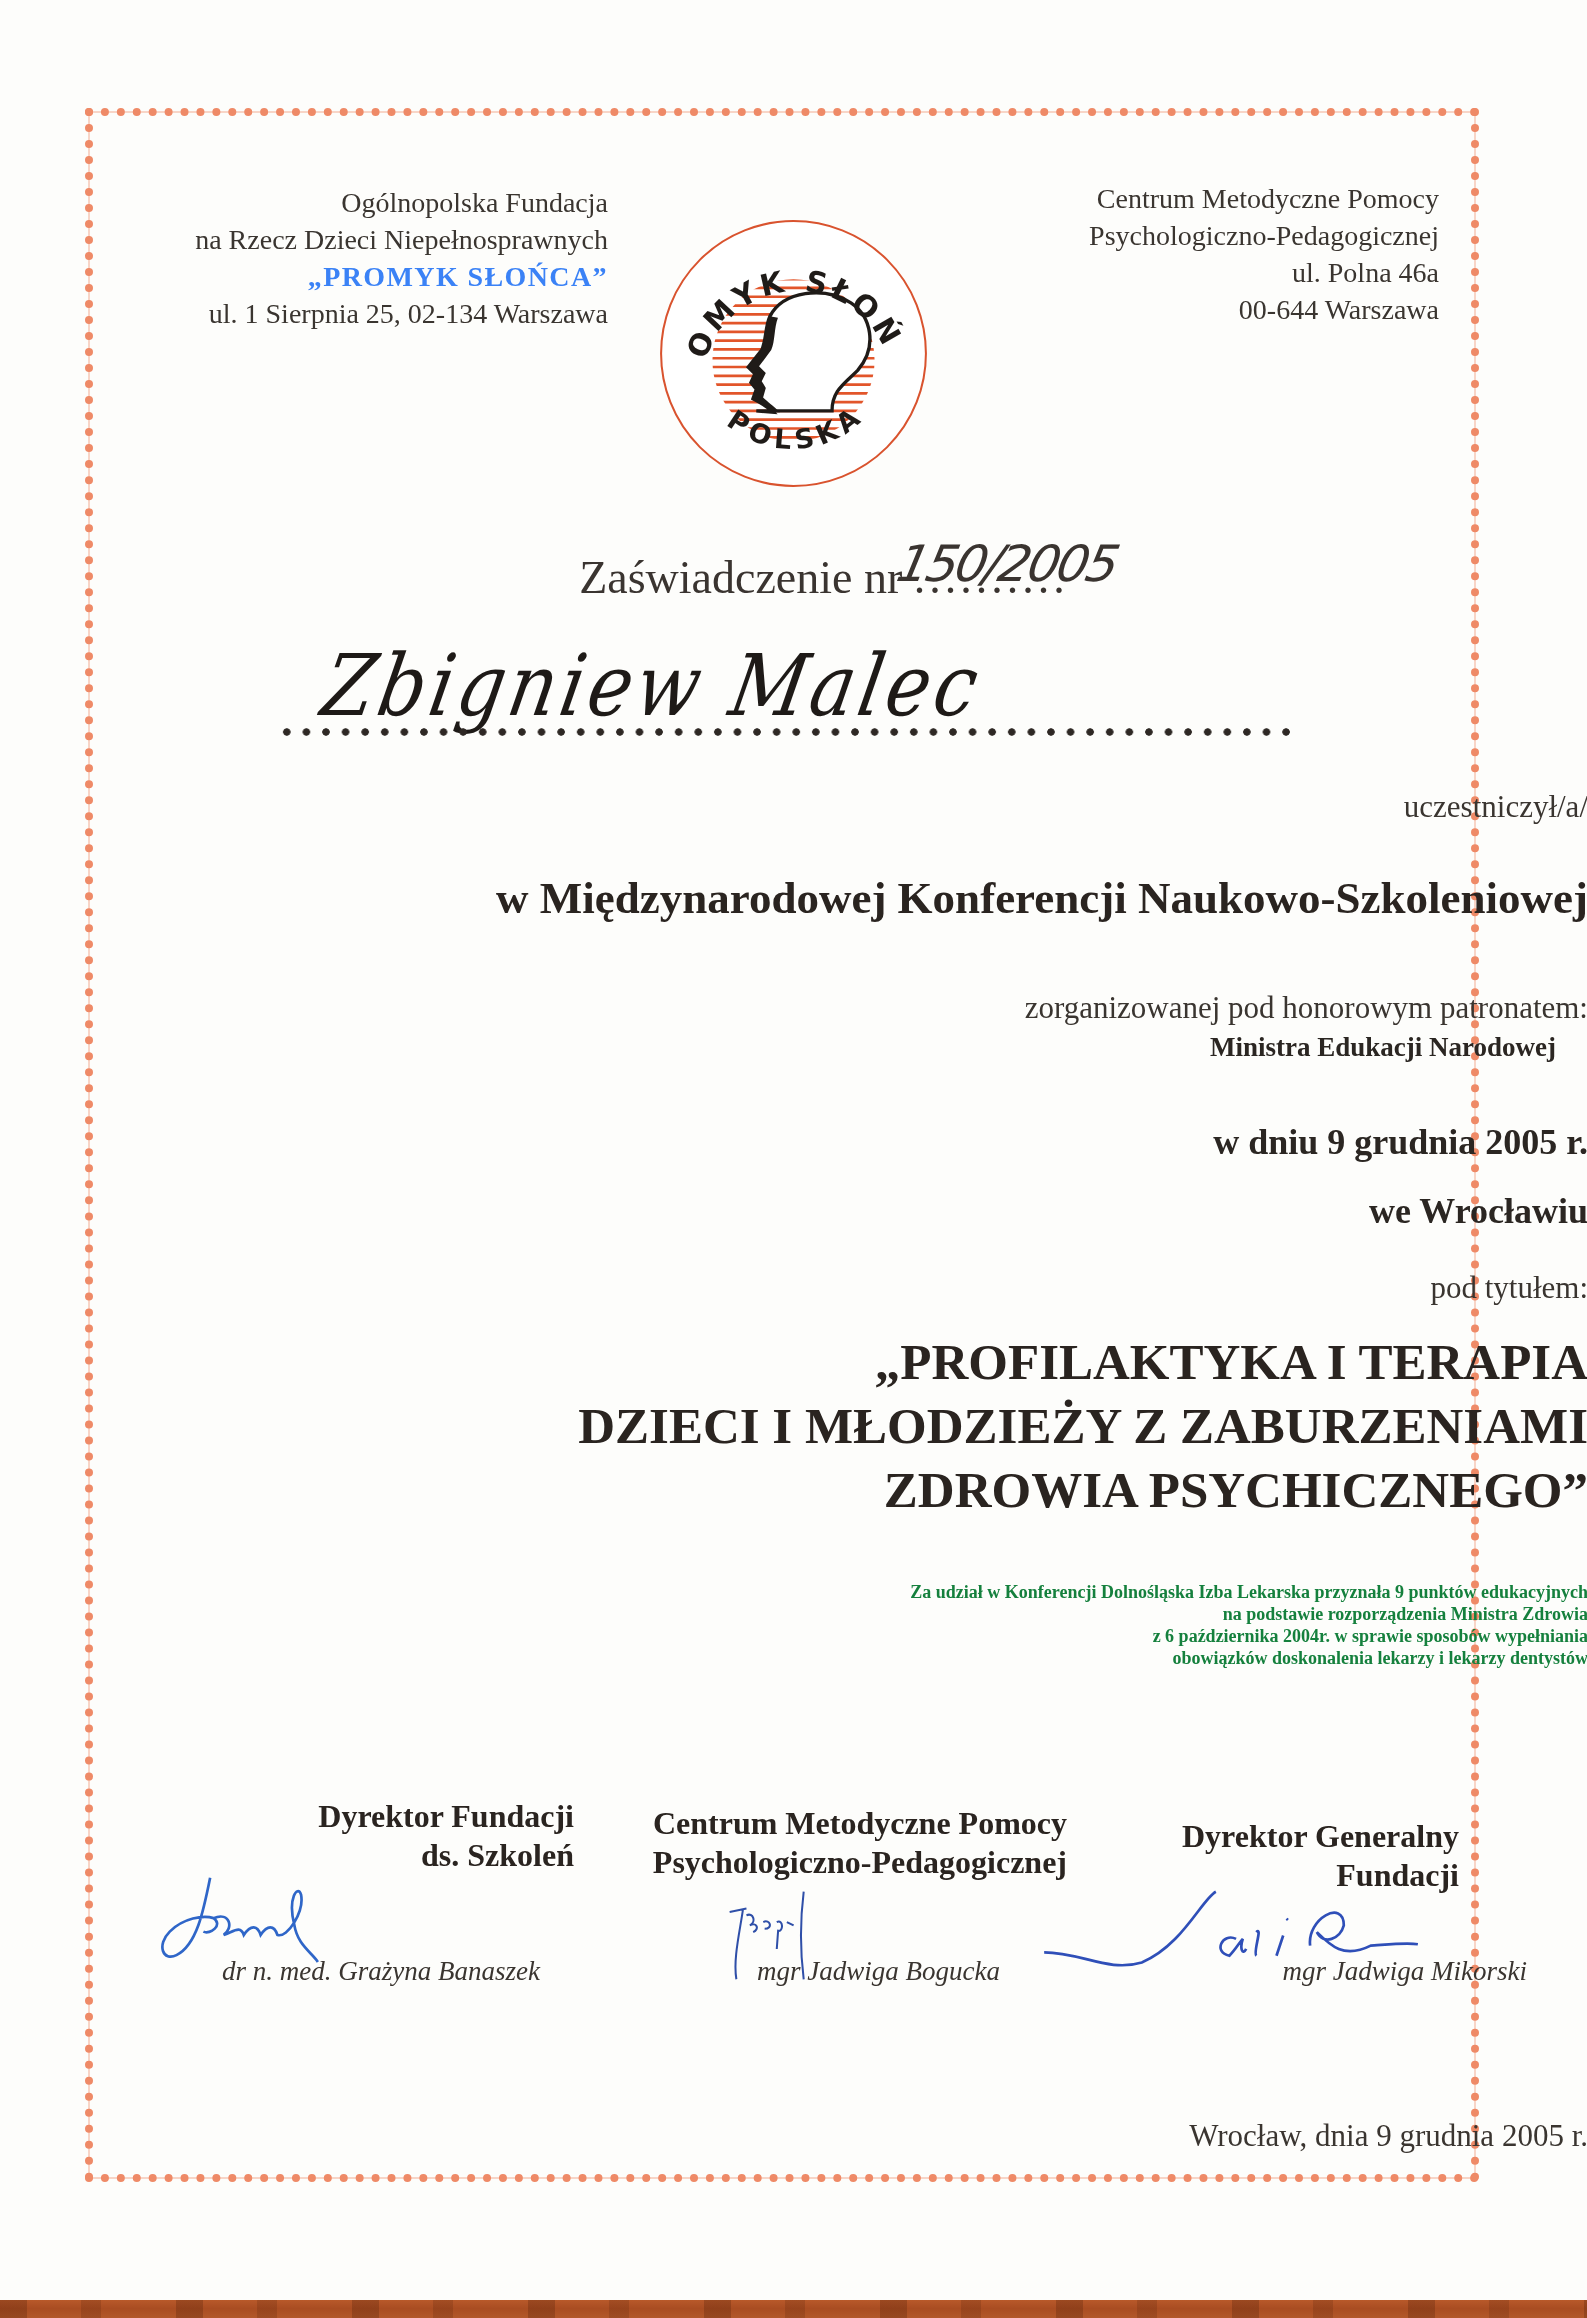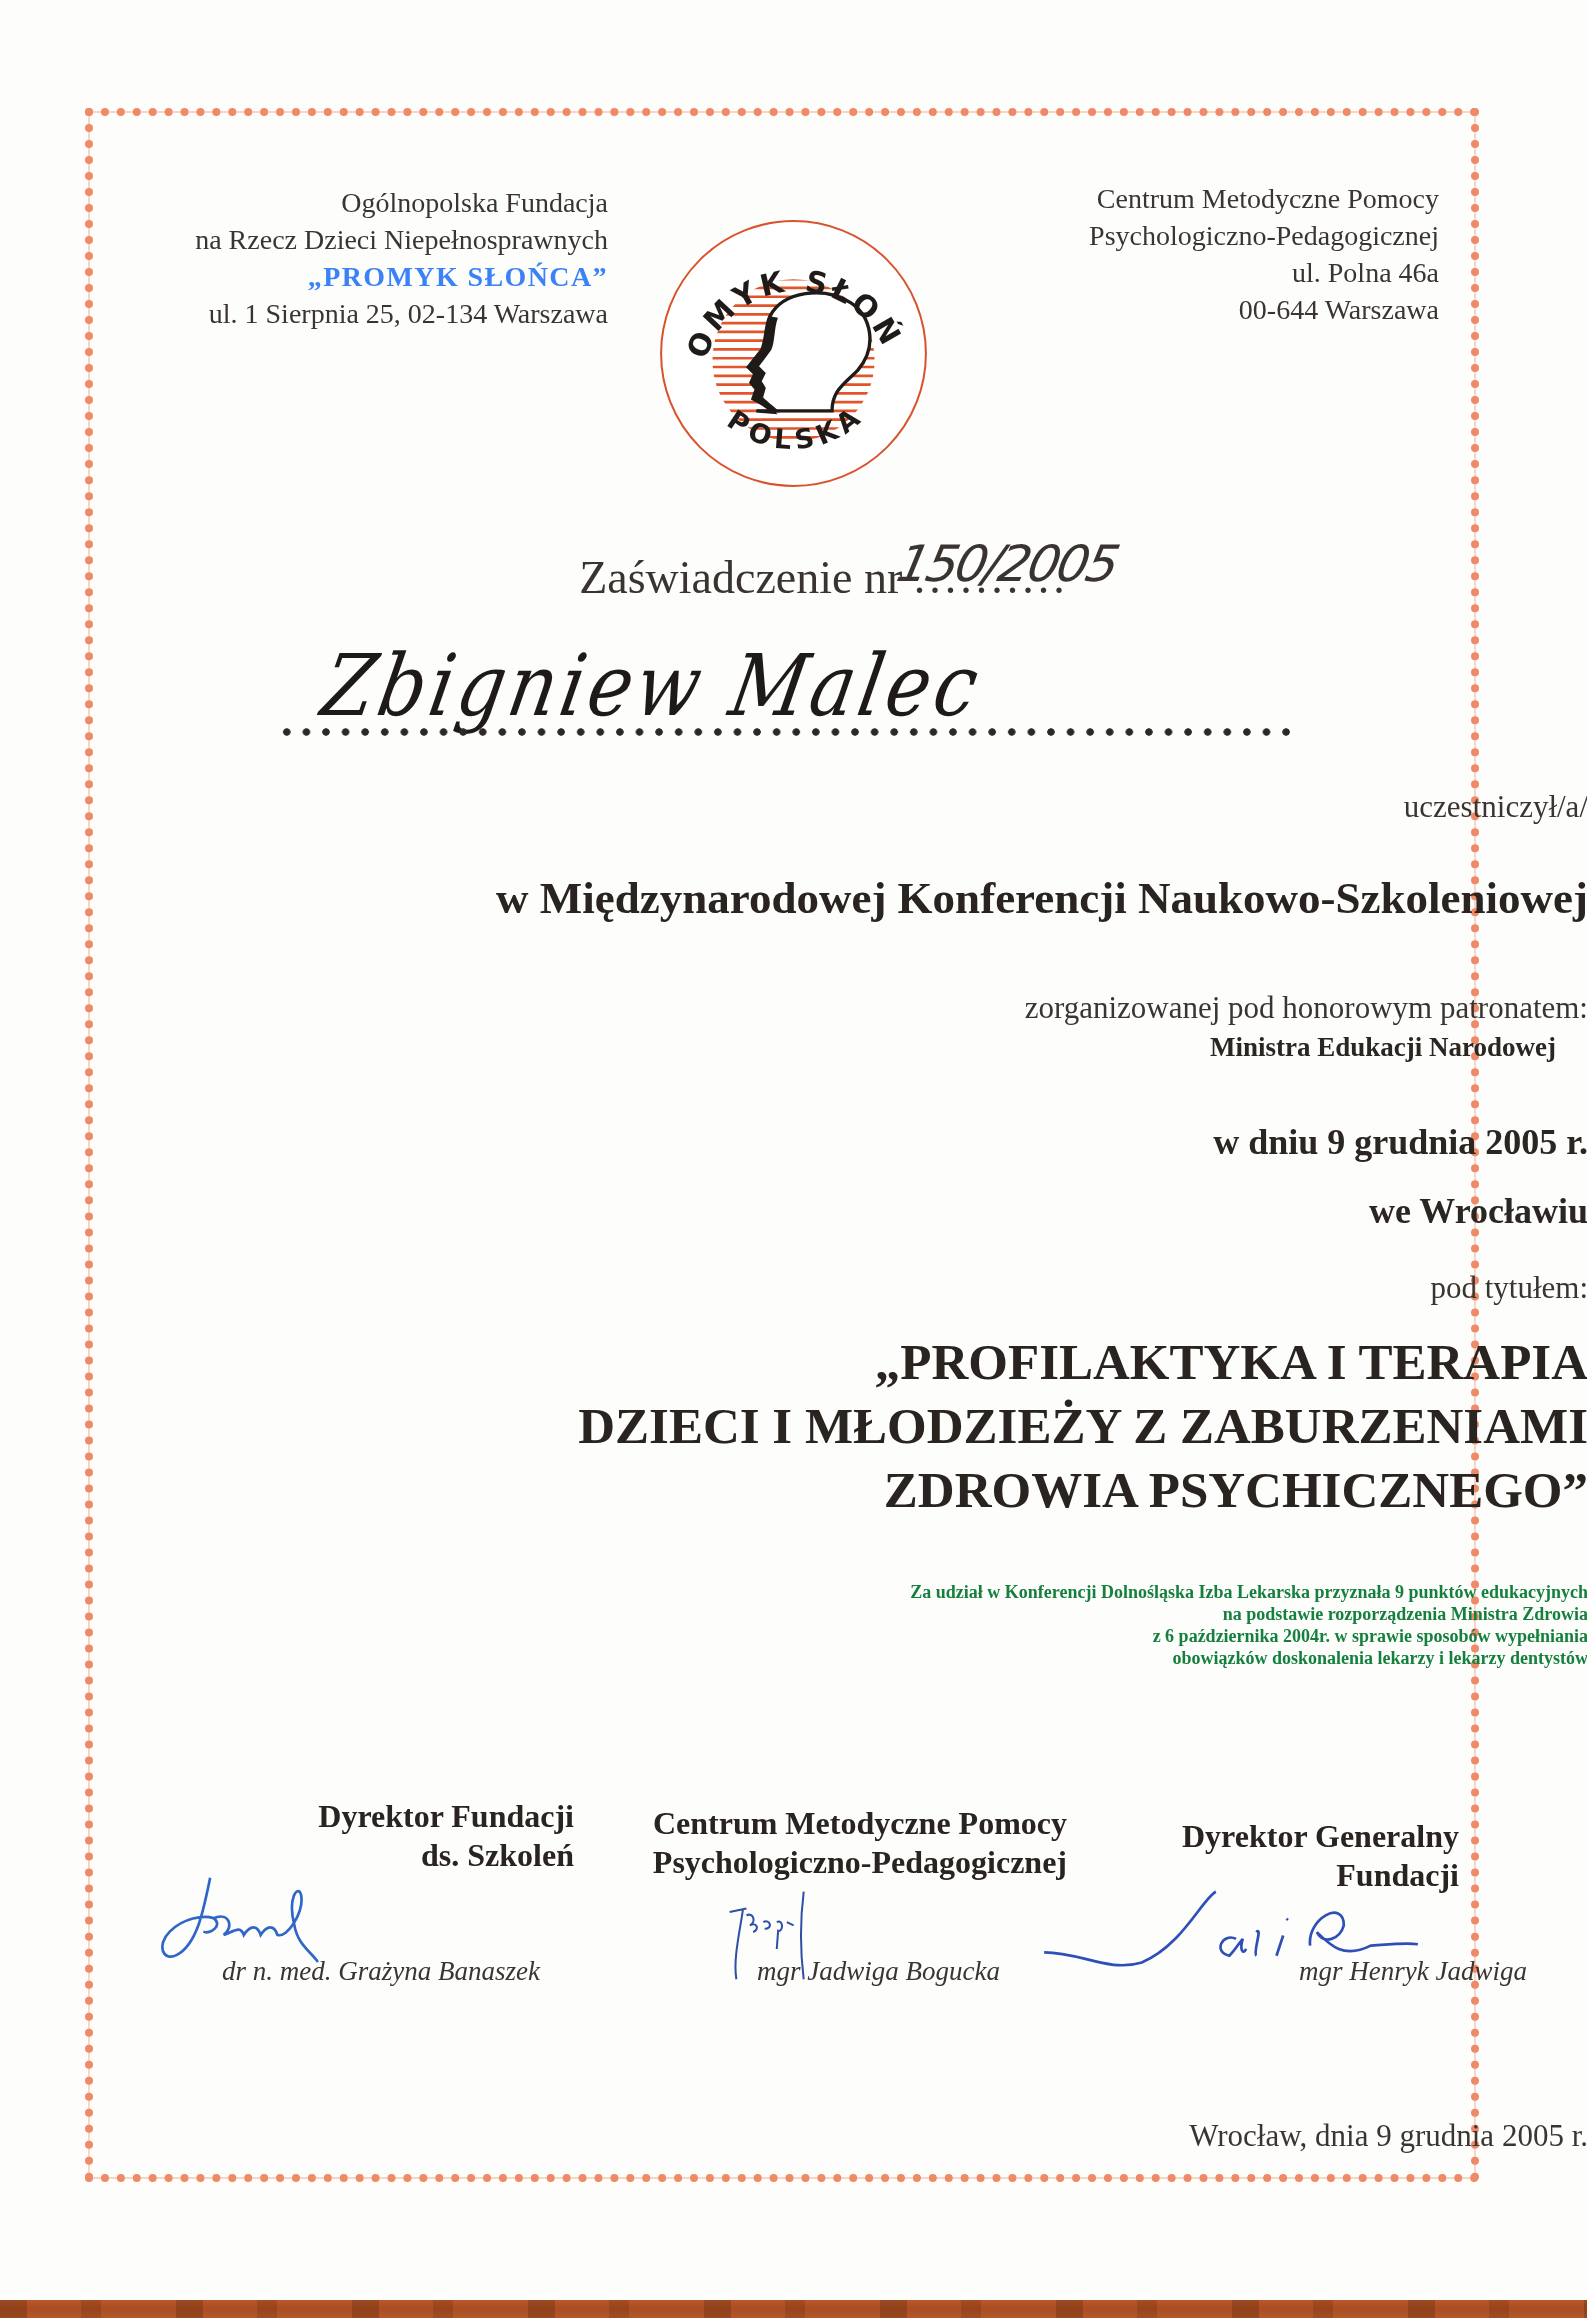--- a/index.html
+++ b/index.html
@@ -172,16 +172,16 @@
 </svg>
 <svg class="sign" style="left:716px;top:1885px" width="135" height="101" viewBox="0 0 200 150">
   <path d="M 20 40 L 45 35 M 40 35 C 35 70 25 110 30 140 M 45 45 C 55 40 60 55 50 60 C 60 55 65 65 55 70 M 70 55 C 80 50 85 65 72 65 M 90 55 C 100 50 100 70 92 68 L 90 95 M 105 55 L 115 60 M 130 10 C 125 50 125 100 130 140" fill="none" stroke="#2f4fa8" stroke-width="3"></path>
 </svg>
 <svg class="sign" style="left:1040px;top:1885px" width="446" height="101" viewBox="0 0 660 150">
   <path d="M 5 100 C 60 100 100 130 150 115 C 210 90 240 20 260 10 M 290 80 C 270 70 255 100 280 105 C 290 95 295 85 300 80 C 295 95 300 105 305 95 M 320 70 C 330 60 315 100 320 105 M 360 75 L 350 105 M 365 50 L 367 52 M 400 90 C 395 50 450 20 450 60 C 445 80 420 90 410 70 C 430 90 450 110 490 90 C 500 90 540 85 560 88" fill="none" stroke="#2f4fb8" stroke-width="4"></path>
 </svg>
 
 <div id="sig1-name" class="abs sig-name">dr n. med. Grażyna Banaszek</div>
 <div id="sig2-name" class="abs sig-name">mgr Jadwiga Bogucka</div>
-<div id="sig3-name" class="abs sig-name">mgr Henryk Jadwiga</div>
+<div id="sig3-name" class="abs sig-name">mgr Jadwiga Mikorski</div>
 
 <div id="place-date" class="abs">Wrocław, dnia  9 grudnia 2005 r.</div>
 
 
 </body></html>

